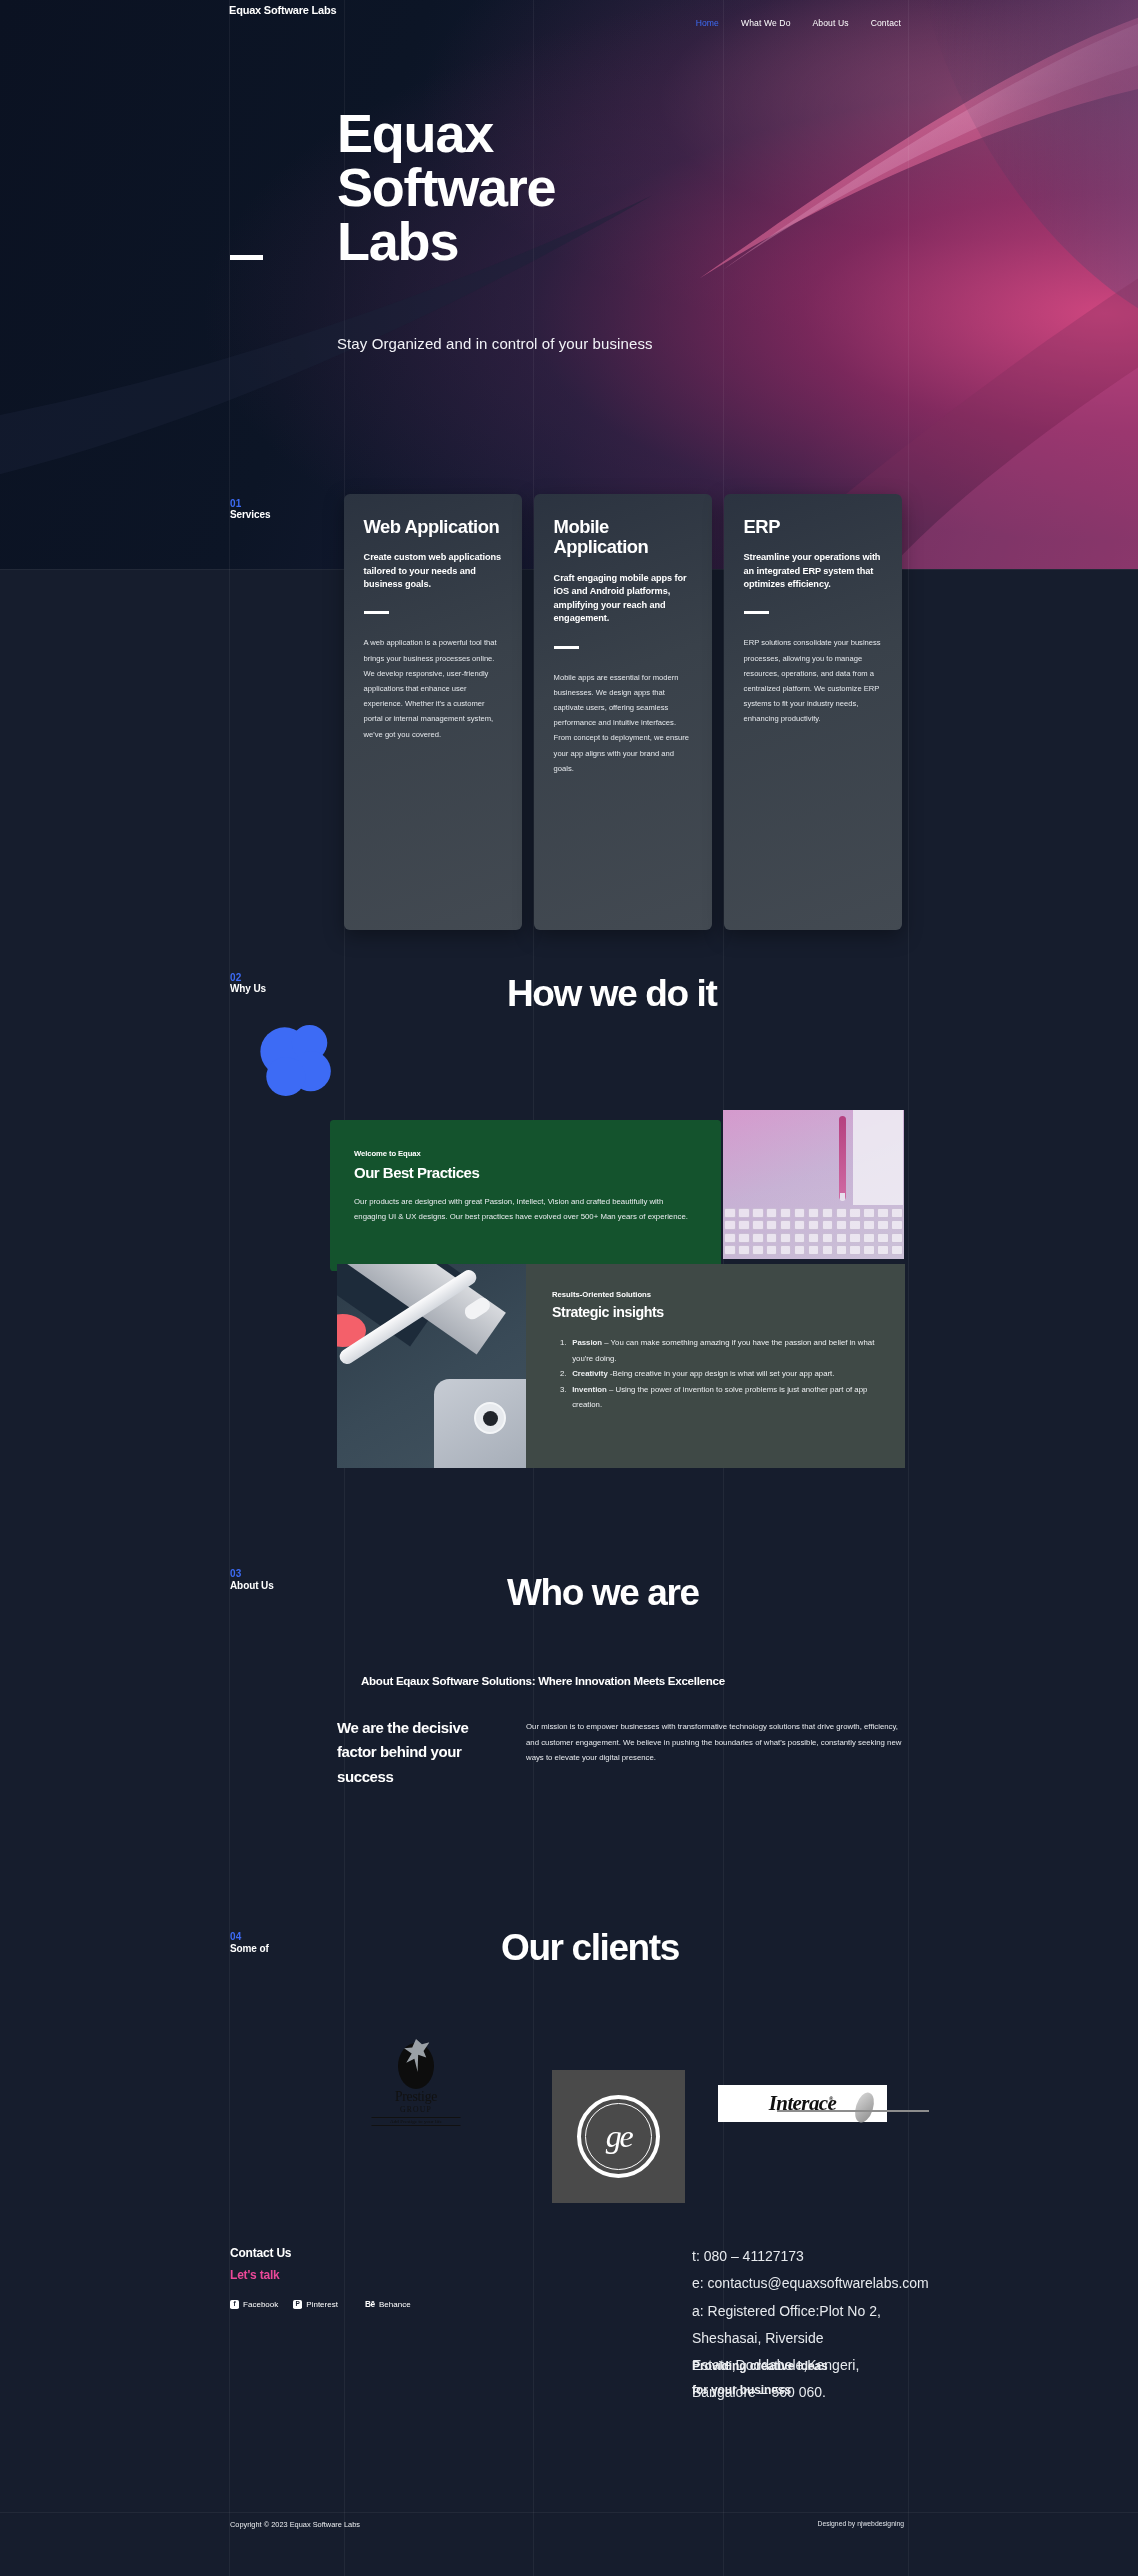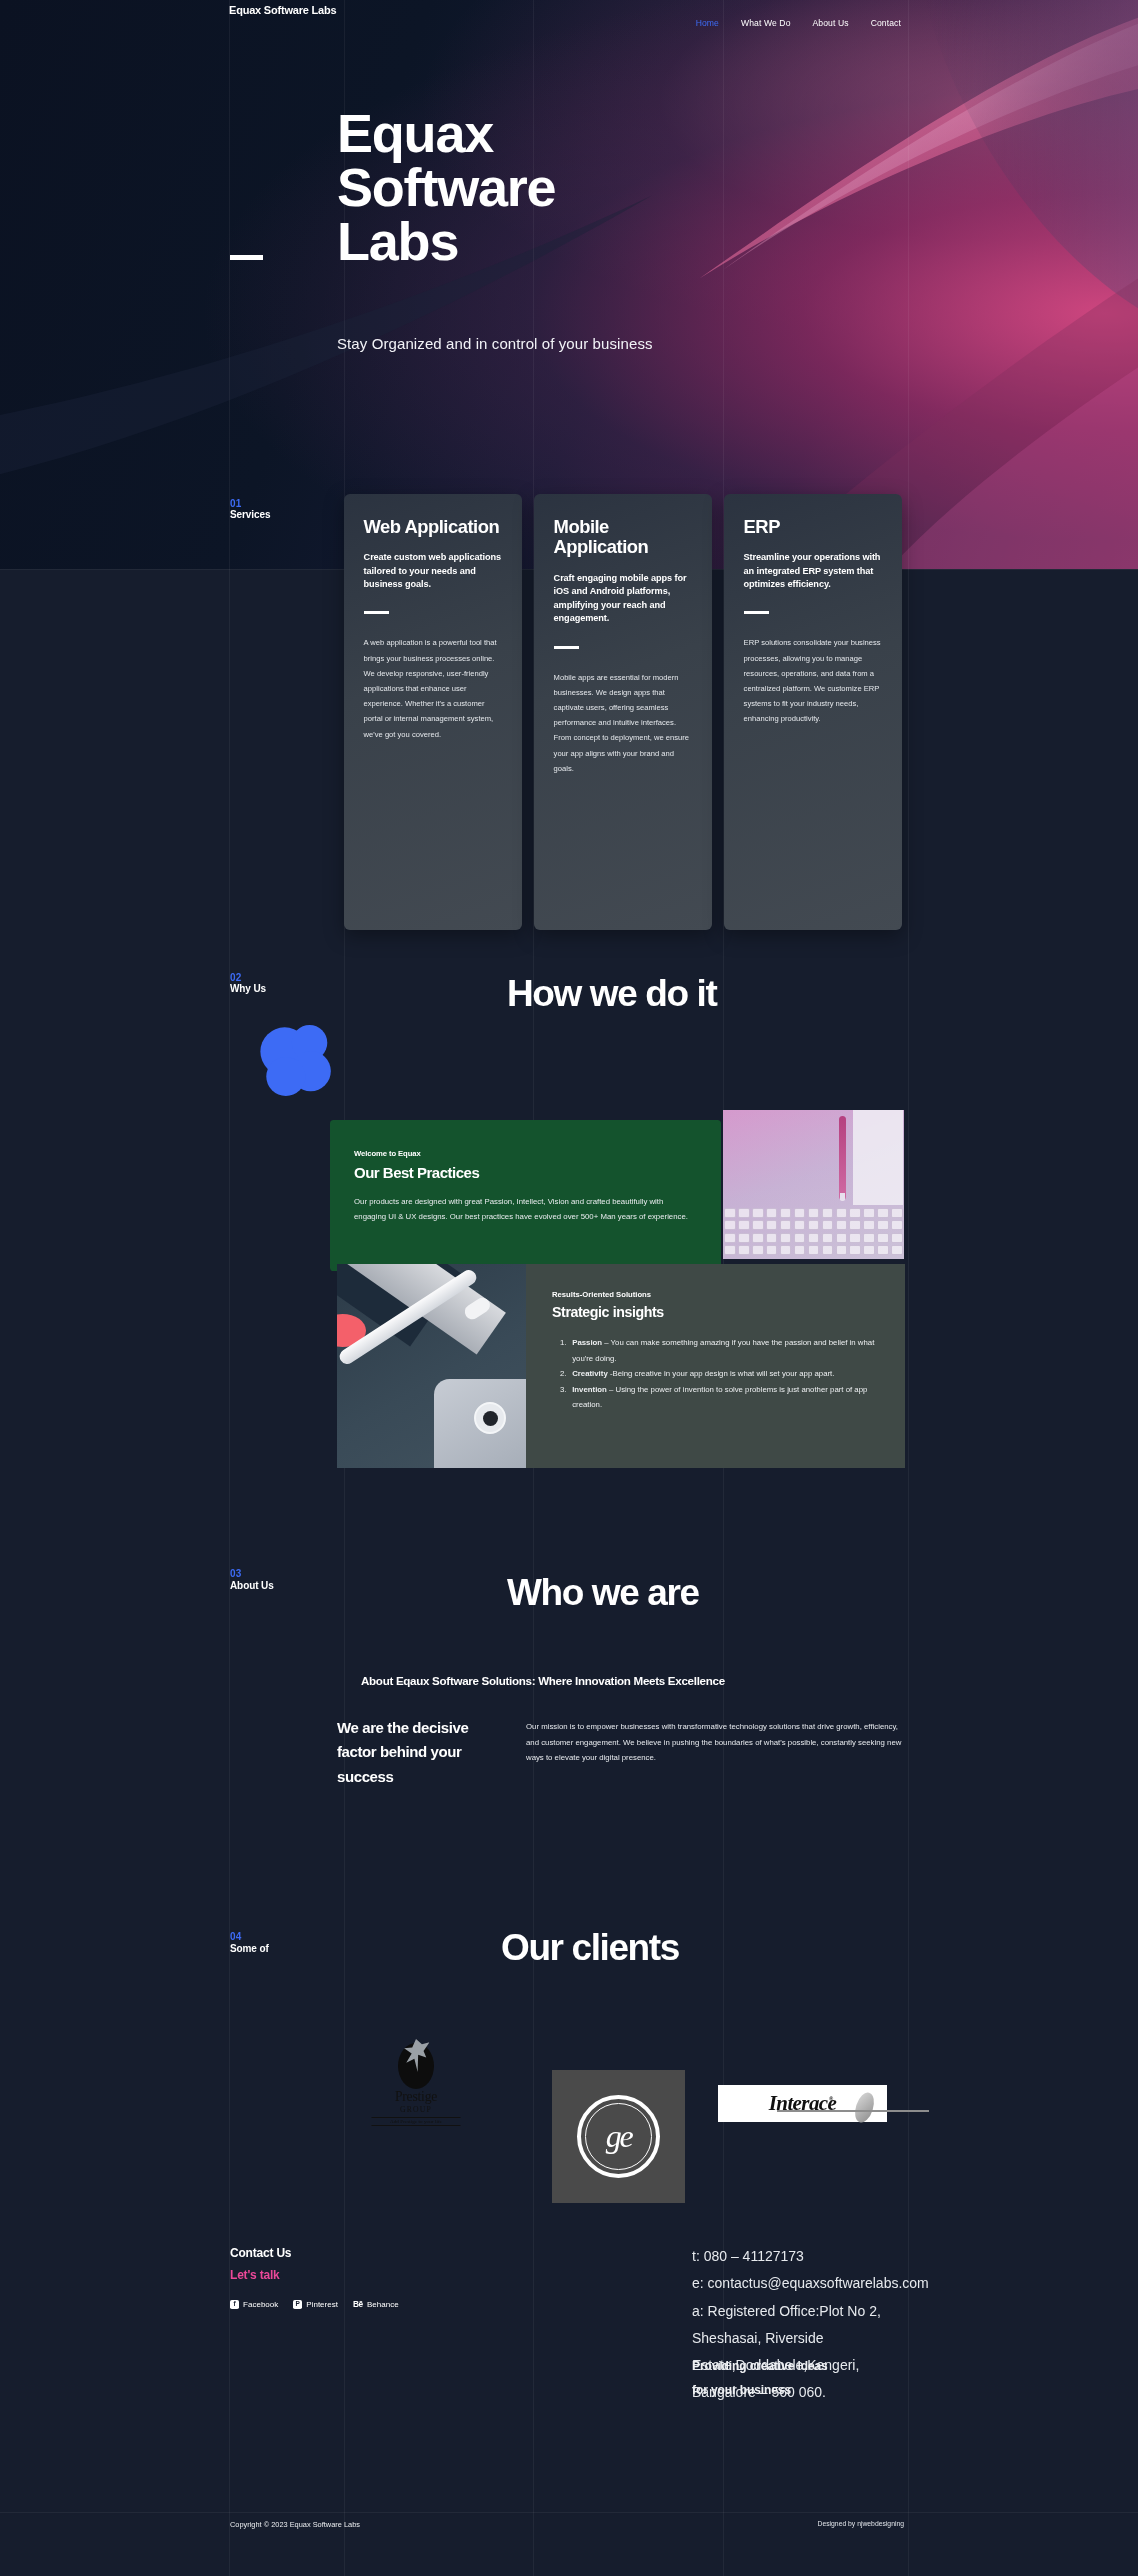--- a/index.html
+++ b/index.html
@@ -143,21 +143,21 @@
   .if-oval{position:absolute; left:87px; top:1.2px; width:16.6px; height:31px; background:linear-gradient(120deg,#d9d9d9,#8d8d8d); border-radius:50%; transform:rotate(18deg);}
   .if-rule{position:absolute; left:8.3px; bottom:4.1px; width:152px; height:1.8px; background:#8d8d8d;}
   .if-reg{position:absolute; right:3.6px; top:4.7px; font-size:5.3px; color:#111; font-style:normal; font-family:"Liberation Sans",sans-serif;}
 
   
   .ct-h1{position:absolute; left:230px; top:2246px; font-size:12px; font-weight:800; letter-spacing:-0.2px; color:#fff;}
   .ct-h2{position:absolute; left:230px; top:2268px; font-size:12px; font-weight:700; letter-spacing:-0.2px; color:#ec4899;}
   .socials{position:absolute; left:230px; top:2300px; display:flex; gap:15px; align-items:center;}
   .soc{display:flex; align-items:center; gap:4.1px; font-size:8px; color:#fff; text-decoration:none;}
   .soc-ic{width:9px; height:9px; background:#fff; border-radius:1.8px; color:#161d2d; font-size:6.5px; font-weight:800; display:flex; align-items:center; justify-content:center; line-height:1;}
-  .soc-ic.be{background:transparent; color:#fff; width:auto; font-size:8.3px; font-weight:800; letter-spacing:-0.3px;}
+  .soc-ic.be{background:transparent; color:#fff; width:auto; font-size:8.3px; font-weight:800; letter-spacing:-0.3px;margin-left:12px;}
 
   .ct-info{position:absolute; left:692px; top:2243px; font-size:14px; line-height:1.95; color:#e7eaee; width:249px;}
   .ct-tag{position:absolute; left:692px; top:2354px; width:225px; font-size:12px; line-height:2.0; font-weight:700; color:#eef0f3; letter-spacing:-0.1px;}
 
   .copy{position:absolute; left:230px; top:2520px; font-size:7.4px; color:#eceef1;}
   .credit{position:absolute; right:234px; top:2520px; font-size:6.8px; color:#dfe3e8;}
 </style>
 </head>
 <body>
 

